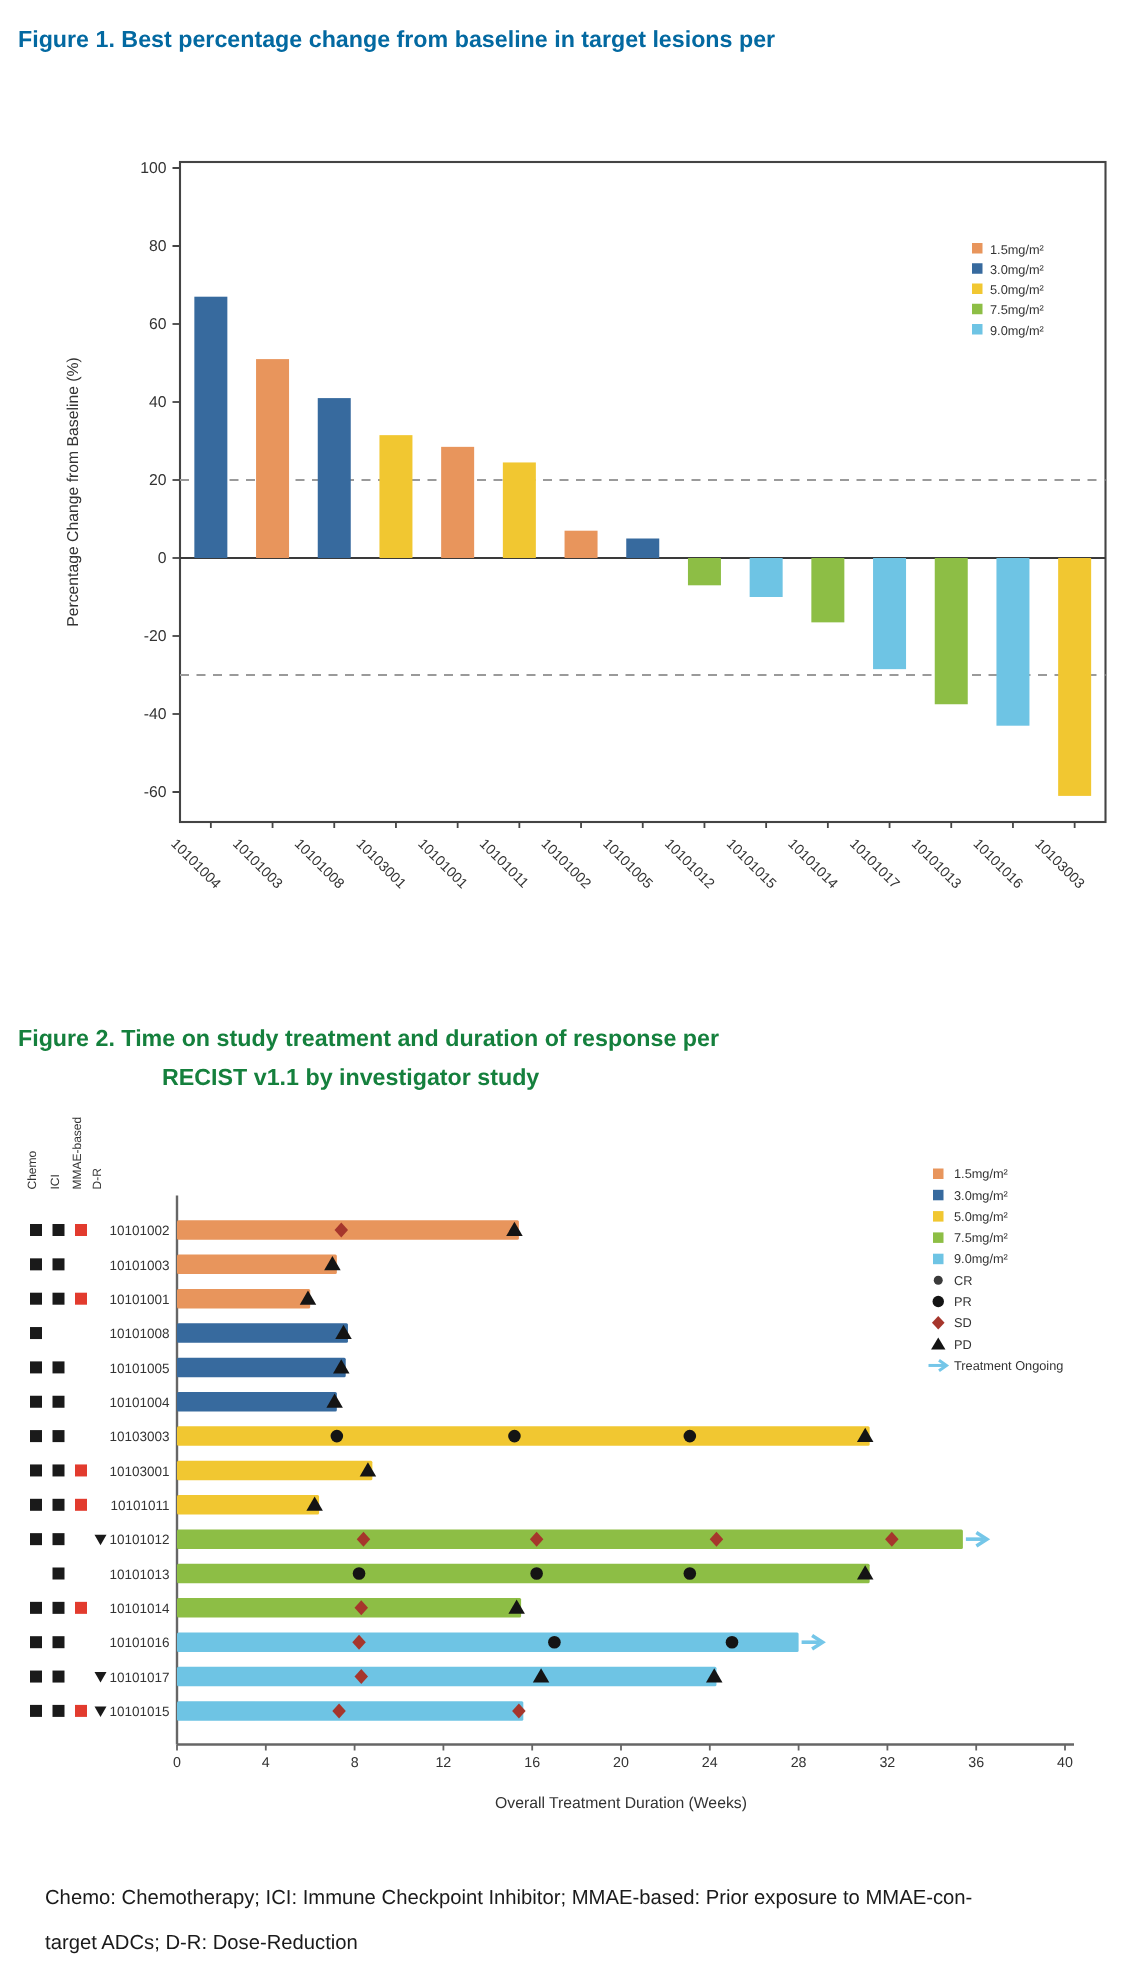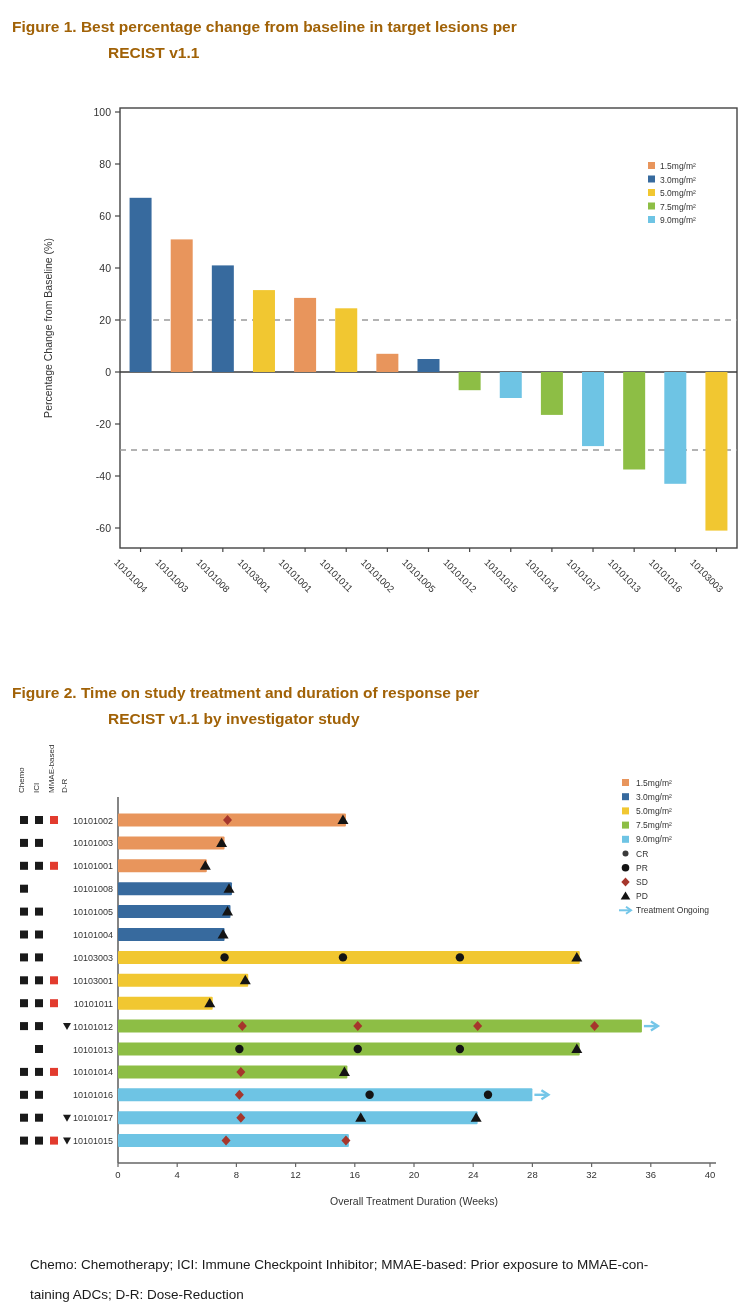--- a/index.html
+++ b/index.html
@@ -9,23 +9,22 @@
   .fig-title .line2{display:block;padding-left:96px;}
   svg{position:absolute;left:0;}
   .footnote{position:absolute;left:10px;top:1250px;width:720px;font-size:13.5px;line-height:30px;color:#1a1a1a;}
   .footnote span{display:block;margin-left:20px;}
 </style>
 </head>
 <body>
 
 <div class="page">
 
-  <div class="fig-title" style="top: 14px; color: #a16207;">
+  <div class="fig-title" style="top: 14px; color: #0369a1;">
     <span class="line1">Figure 1. Best percentage change from baseline in target lesions per</span>
-    <span class="line2">RECIST v1.1</span>
   </div>
 
   <svg id="fig1" style="top:85px;" width="748" height="552" viewBox="0 0 748 552">
       <rect x="120" y="23" width="617" height="440" fill="none" stroke="#444" stroke-width="1.4"></rect>
       <line x1="115" y1="27" x2="120" y2="27" stroke="#444" stroke-width="1.2"></line>
       <text x="111" y="30.5" text-anchor="end" font-size="10.5" fill="#333333">100</text>
       <line x1="115" y1="79" x2="120" y2="79" stroke="#444" stroke-width="1.2"></line>
       <text x="111" y="82.5" text-anchor="end" font-size="10.5" fill="#333333">80</text>
       <line x1="115" y1="131" x2="120" y2="131" stroke="#444" stroke-width="1.2"></line>
       <text x="111" y="134.5" text-anchor="end" font-size="10.5" fill="#333333">60</text>
@@ -95,21 +94,21 @@
       <rect x="648" y="90.5" width="7" height="7" fill="#376A9E"></rect>
       <text x="660" y="97.5" font-size="8.5" fill="#333333">3.0mg/m²</text>
       <rect x="648" y="104" width="7" height="7" fill="#F1C731"></rect>
       <text x="660" y="111" font-size="8.5" fill="#333333">5.0mg/m²</text>
       <rect x="648" y="117.5" width="7" height="7" fill="#8DBE45"></rect>
       <text x="660" y="124.5" font-size="8.5" fill="#333333">7.5mg/m²</text>
       <rect x="648" y="131" width="7" height="7" fill="#6EC4E4"></rect>
       <text x="660" y="138" font-size="8.5" fill="#333333">9.0mg/m²</text>
     </svg>
 
-  <div class="fig-title" style="top: 680px; color: #a16207;">
+  <div class="fig-title" style="top: 680px; color: #15803d;">
     <span class="line1">Figure 2. Time on study treatment and duration of response per</span>
     <span class="line2">RECIST v1.1 by investigator study</span>
   </div>
 
   <svg id="fig2" style="top:735px;" width="748" height="505" viewBox="0 0 748 505">
       <text x="24" y="58" font-size="8" fill="#333333" text-anchor="start" transform="rotate(-90 24 58)">Chemo</text>
       <text x="39" y="58" font-size="8" fill="#333333" text-anchor="start" transform="rotate(-90 39 58)">ICI</text>
       <text x="54" y="58" font-size="8" fill="#333333" text-anchor="start" transform="rotate(-90 54 58)">MMAE-based</text>
       <text x="67" y="58" font-size="8" fill="#333333" text-anchor="start" transform="rotate(-90 67 58)">D-R</text>
       <line x1="118" y1="62" x2="118" y2="428" stroke="#666" stroke-width="1.6"></line>
@@ -257,16 +256,16 @@
       <text x="636" y="149.89999999999998" font-size="8.5" fill="#333333">SD</text>
       <path d="M 625.5 156.6 L 630.3 164.6 L 620.7 164.6 Z" fill="#141414"></path>
       <text x="636" y="164.1" font-size="8.5" fill="#333333">PD</text>
       <line x1="619" y1="175.3" x2="630" y2="175.3" stroke="#74C6E8" stroke-width="2"></line>
       <path d="M 626 171.8 L 631 175.3 L 626 178.8" fill="none" stroke="#74C6E8" stroke-width="2"></path>
       <text x="636" y="178.3" font-size="8.5" fill="#333333">Treatment Ongoing</text>
     </svg>
 
   <div class="footnote">
     <span>Chemo: Chemotherapy; ICI: Immune Checkpoint Inhibitor; MMAE-based: Prior exposure to MMAE-con-</span>
-    <span>taining ADCs; D-R: Dose-Reduction</span>
+    <span>target ADCs; D-R: Dose-Reduction</span>
   </div>
 
 </div>
 
 </body></html>

